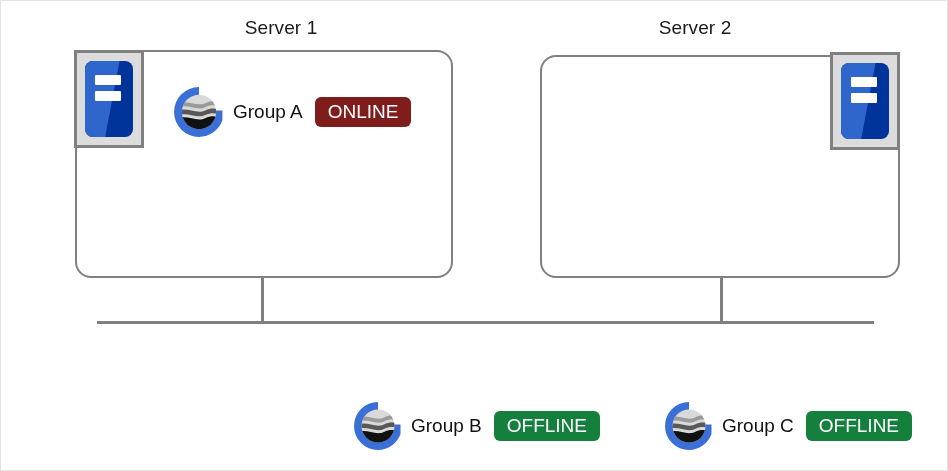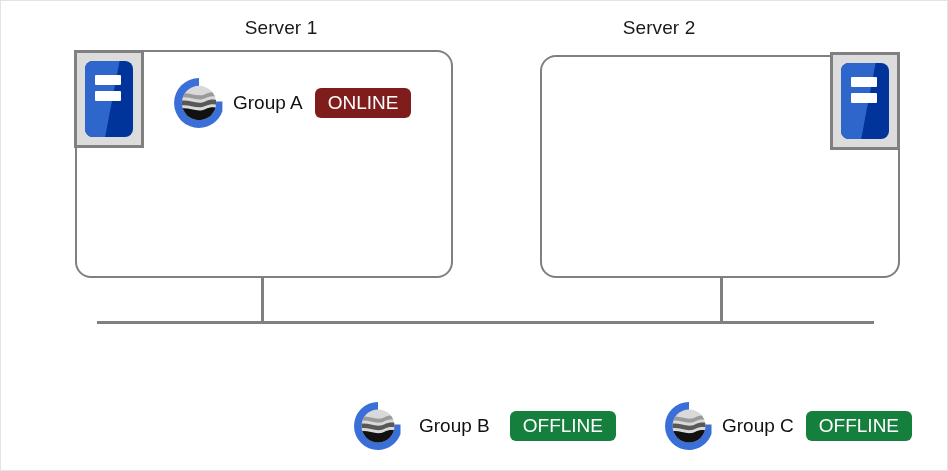--- a/index.html
+++ b/index.html
@@ -146,44 +146,44 @@
 
   <div class="server-box" style="left:74px; top:49px; width:378px; height:228px;"></div>
 
   <div class="server-icon" style="left:73px; top:49px;">
     <div class="rack">
       <div class="bar b1"></div>
       <div class="bar b2"></div>
     </div>
   </div>
 
-  <div class="group-row" style="left:172px; top:76px;">
+  <div class="group-row" style="left:172px; top:85px;">
     <svg class="globe" width="52" height="52">
       <use href="#globe-symbol"></use>
     </svg>
     <span class="group-label">Group A</span>
     <span class="status-badge online">ONLINE</span>
   </div>
 
-  <div class="server-title" style="left:554px; top:16px; width:208px;">Server 2</div>
+  <div class="server-title" style="left:590px; top:16px; width:208px;">Server 2</div>
 
   <div class="server-box" style="left:539px; top:54px; width:360px; height:223px;"></div>
 
   <div class="server-icon" style="left:829px; top:51px;">
     <div class="rack">
       <div class="bar b1"></div>
       <div class="bar b2"></div>
     </div>
   </div>
 
   <div class="line-v" style="left:260px; top:277px; height:45px;"></div>
   <div class="line-v" style="left:719px; top:277px; height:45px;"></div>
   <div class="line-h" style="left:96px; top:320px; width:777px;"></div>
 
-  <div class="group-row" style="left:352px; top:400px;gap:8px;">
+  <div class="group-row" style="left:352px; top:400px;">
     <svg class="globe" width="50" height="50">
       <use href="#globe-symbol"></use>
     </svg>
     <span class="group-label">Group B</span>
     <span class="status-badge offline">OFFLINE</span>
   </div>
 
   <div class="group-row" style="left:663px; top:400px;">
     <svg class="globe" width="50" height="50">
       <use href="#globe-symbol"></use>

